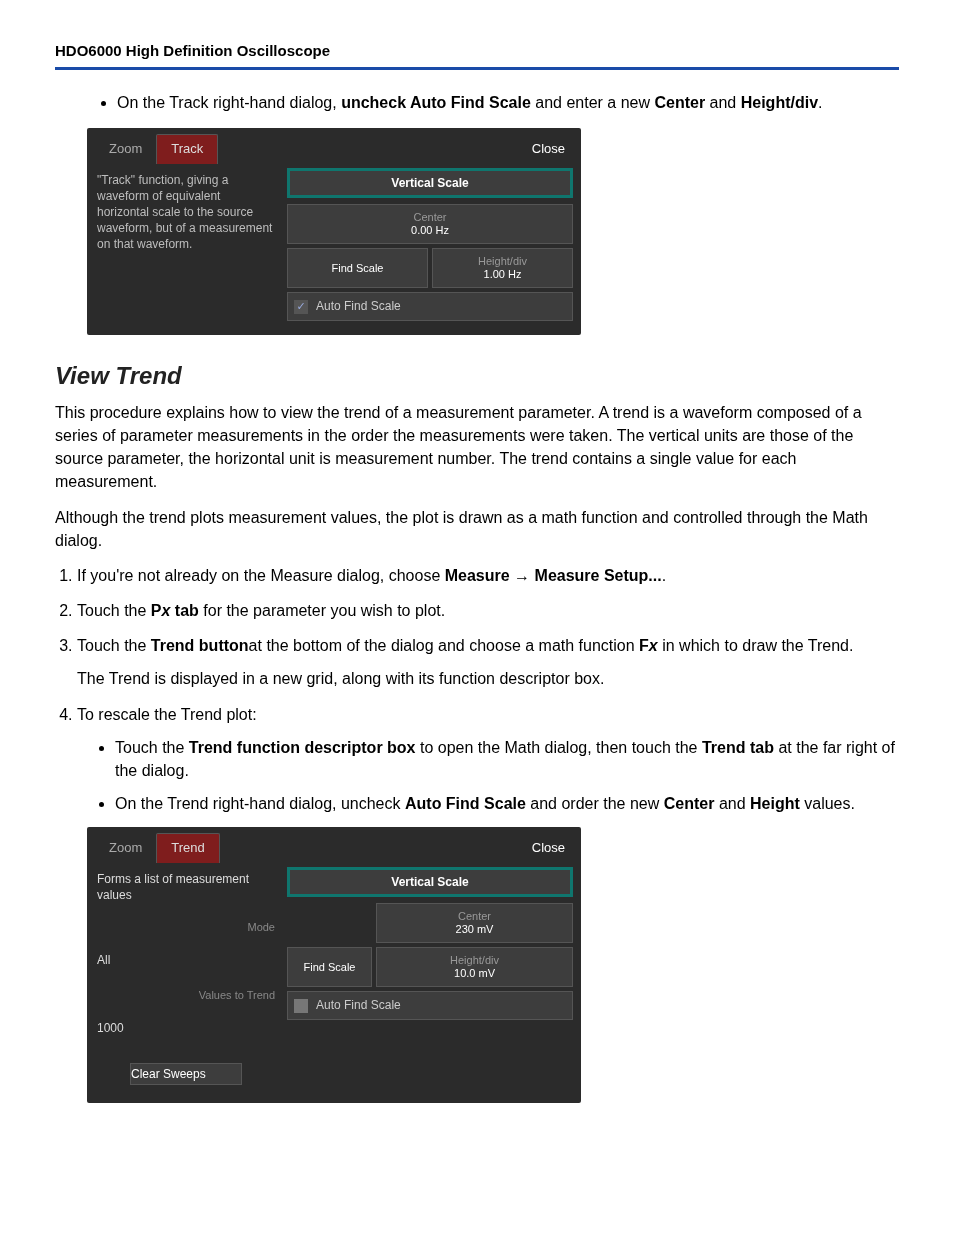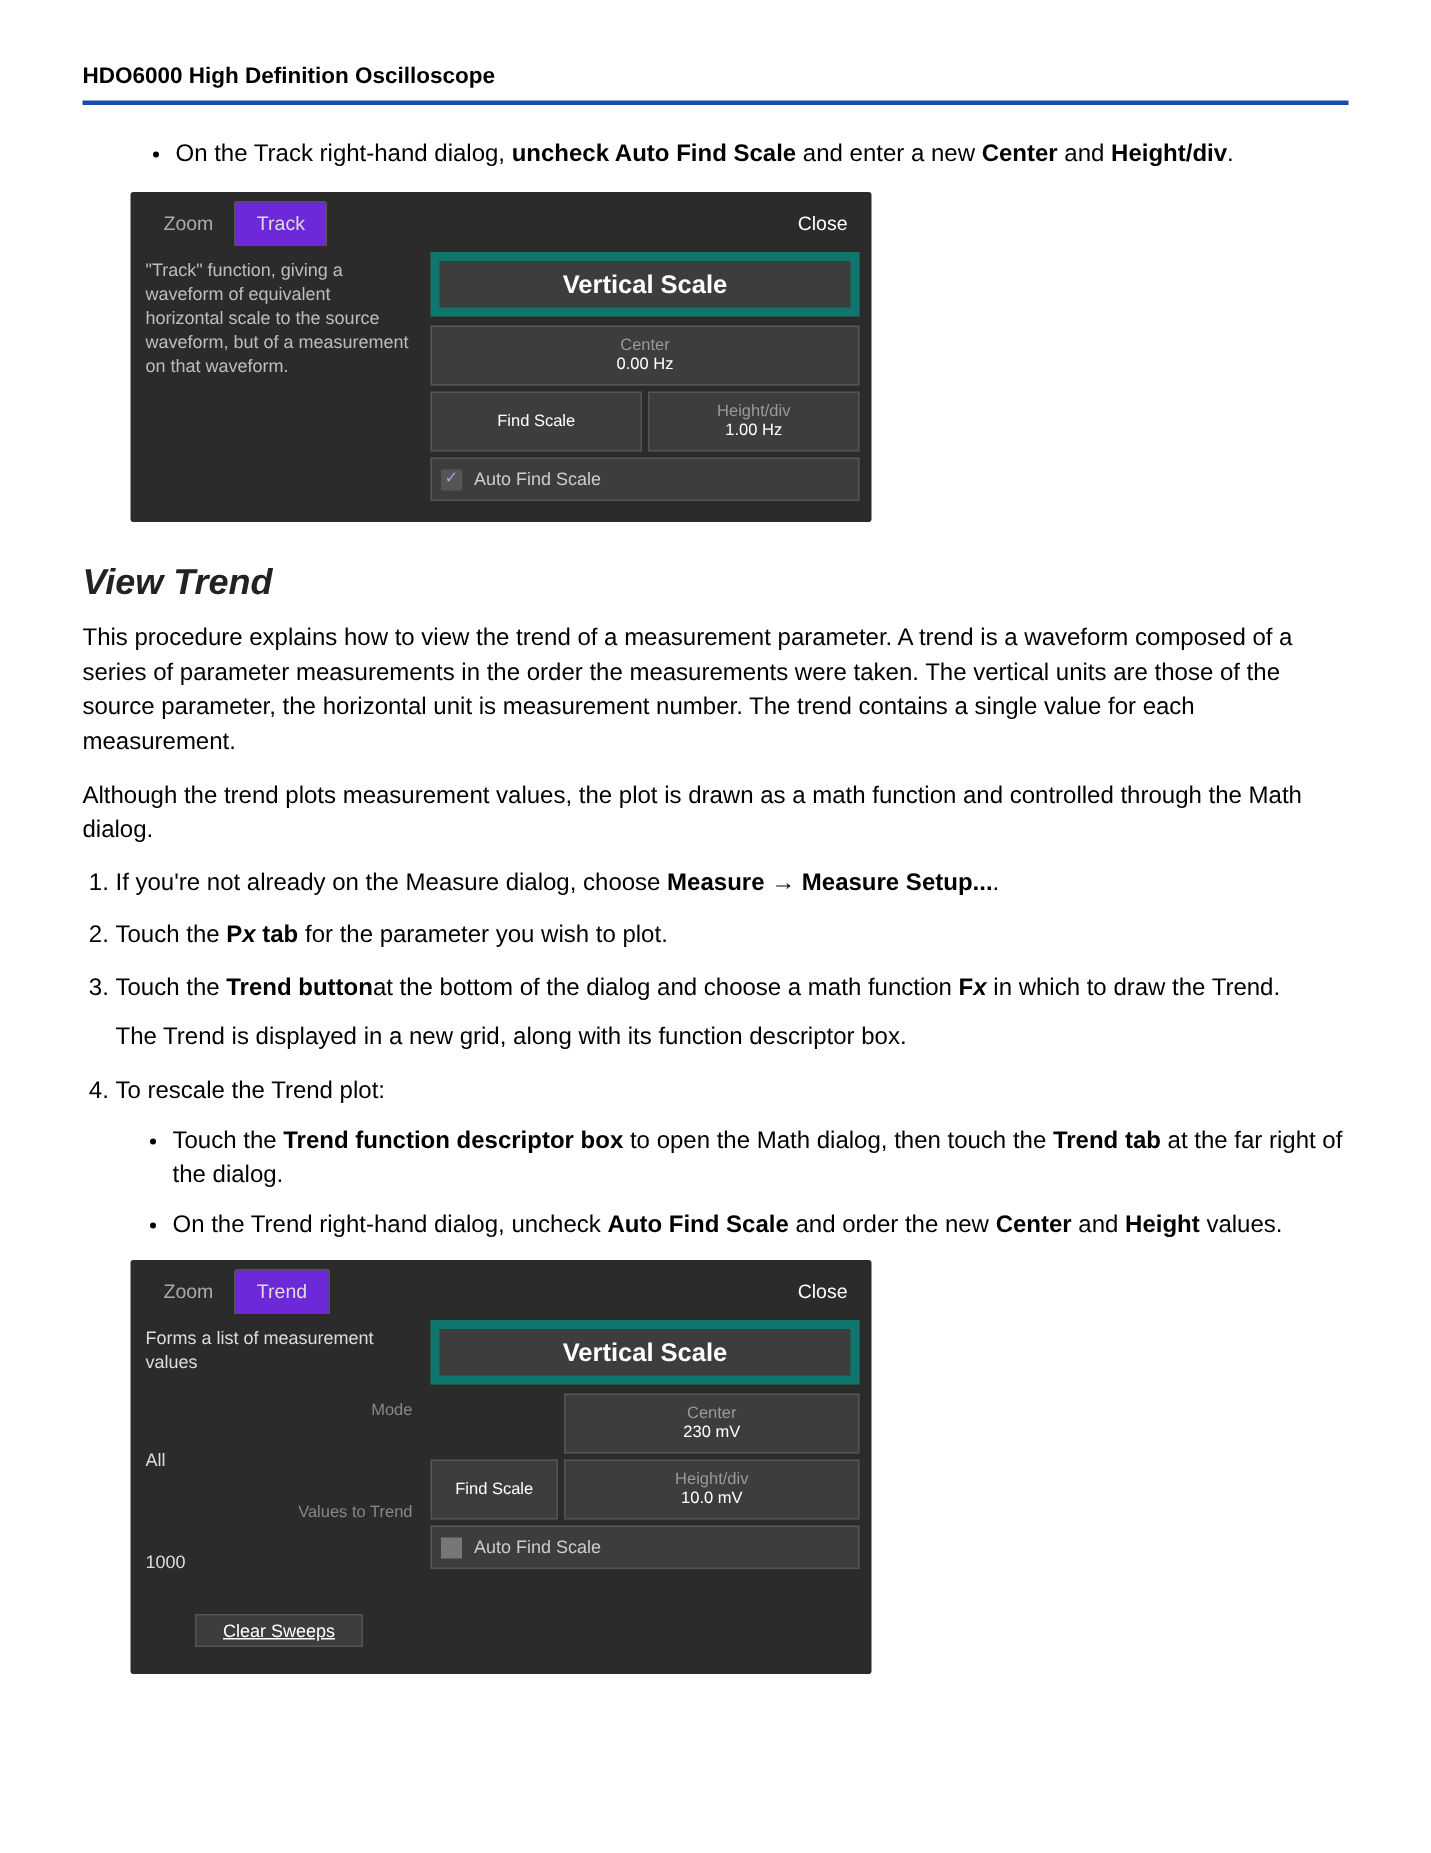--- a/index.html
+++ b/index.html
@@ -45,21 +45,21 @@
     align-items: center;
     padding: 6px 8px 0 8px;
   }
   .tab {
     padding: 5px 14px;
     color: #ddd;
     font-size: 13px;
     cursor: pointer;
   }
   .tab.active {
-    background: #6d28d9;
+    background: #7f1d1d;
     border: 1px solid #555;
     border-bottom: none;
     border-radius: 2px 2px 0 0;
   }
   .tab.inactive {
     color: #aaa;
   }
   .close-btn {
     margin-left: auto;
     color: #fff;
@@ -78,25 +78,25 @@
     line-height: 1.35;
   }
   .dialog-right {
     flex: 1;
     padding: 4px 8px 4px 4px;
   }
   .vs-header {
     background: #3d3d3d;
     text-align: center;
     color: #fff;
-    font-size: 17px;
+    font-size: 12px;
     padding: 4px 0;
     margin: 0 0 6px 0;
     font-weight: bold;
-    border: 6px solid #0f766e;
+    border: 3px solid #0f766e;
   }
   .btn-row {
     display: flex;
     gap: 4px;
     margin-bottom: 4px;
   }
   .dbtn {
     flex: 1;
     background: #3d3d3d;
     border: 1px solid #555;
@@ -166,30 +166,28 @@
     font-size: 12px;
     display: flex;
     flex-direction: column;
     gap: 16px;
   }
   .info-line-label { color: #888; font-size: 11px; text-align: right; }
   .info-line-val { color: #ddd; font-size: 12px; margin-bottom: 4px;}
   .clear-btn {
     background: #3d3d3d;
     border: 1px solid #555;
-    text-align: center;
     padding: 3px 0;
     width: 110px;
     align-self: center;
     margin-top: 6px;
     color: #fff;
     font-size: 12px;
     line-height: 1.2;
     cursor: pointer;
-    text-decoration: underline;
   }
   .dialog2 .dialog-right2 {
     flex: 1;
     padding: 4px 8px 4px 4px;
   }
   .right2-inner {
     display: flex;
     gap: 4px;
     align-items: flex-end;
   }

